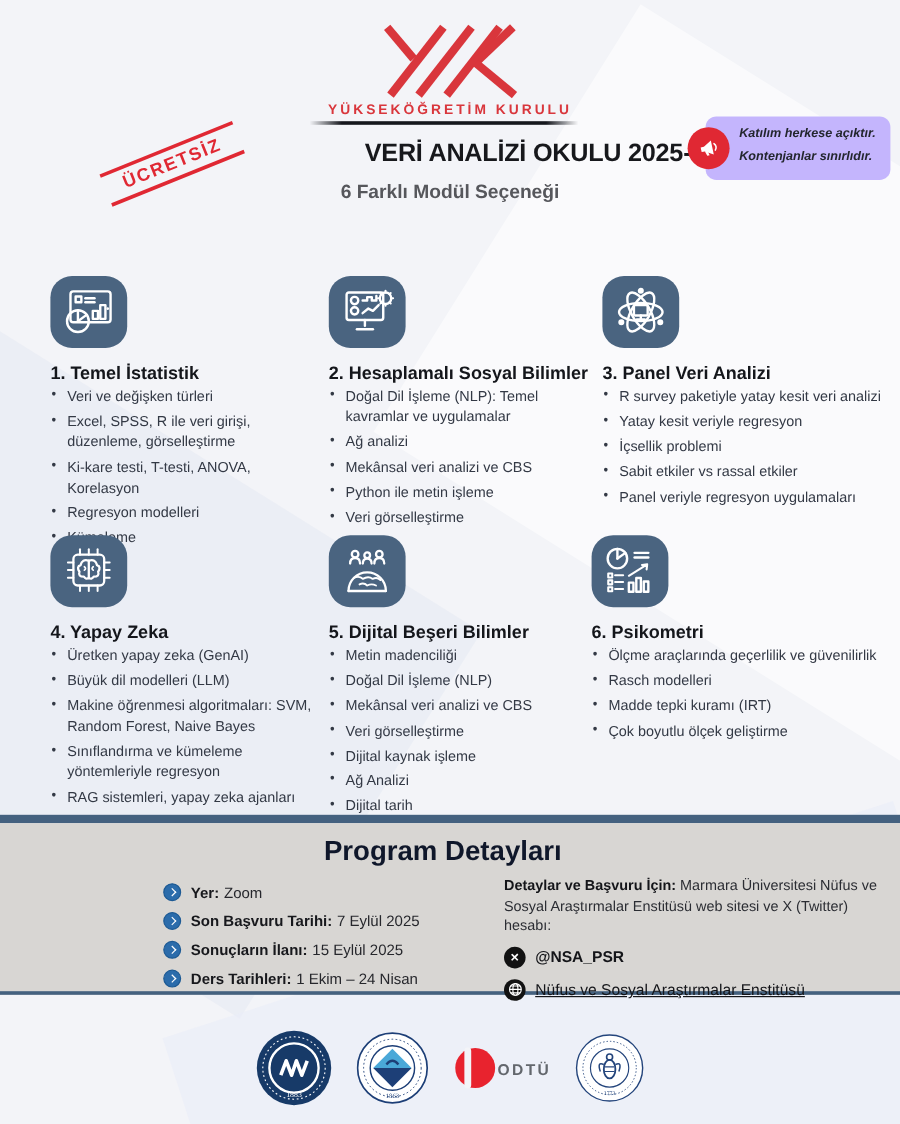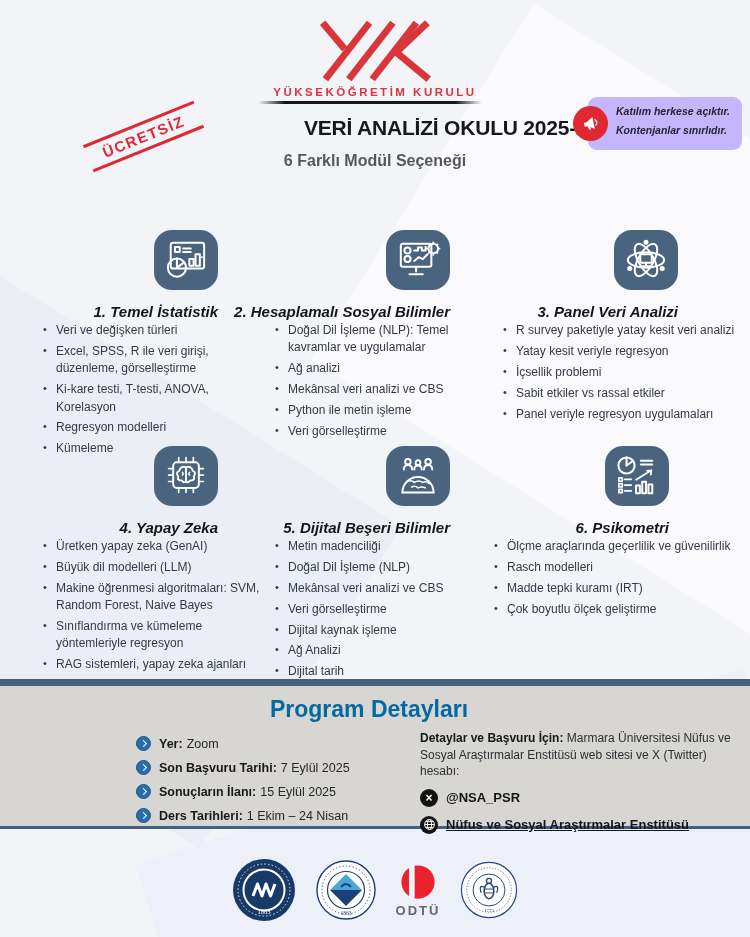--- a/index.html
+++ b/index.html
@@ -24,57 +24,57 @@
   .subtitle{position:absolute;left:0;top:152px;width:750px;text-align:center;
     font-size:16px;font-weight:bold;color:#56575c;}
   .badge{position:absolute;left:588px;top:97px;width:154px;height:53px;background:#c4b5fd;border-radius:9px;}
   .badge-circle{position:absolute;left:-15px;top:9px;width:35px;height:35px;border-radius:50%;
     background:#e02833;display:flex;align-items:center;justify-content:center;}
   .badge-lines{position:absolute;left:28px;top:8px;}
   .badge-lines div{font-size:10.5px;font-weight:bold;font-style:italic;color:#23262e;margin-bottom:7px;}
 
   
   .mod{position:absolute;}
-  .mod-head{display:flex;flex-direction:column;align-items:flex-end;width:176px;font-style:italic;}
+  .mod-head{display:flex;flex-direction:column;align-items:flex-start;width:176px;}
   .tile{width:64px;height:60px;border-radius:18px;background:#4a6480;
     display:flex;align-items:center;justify-content:center;}
   .tile svg{stroke:#fff;fill:none;stroke-width:2.1;stroke-linecap:round;stroke-linejoin:round;}
   .mod-title{margin-top:13px;font-size:15px;font-weight:800;color:#14161b;white-space:nowrap;}
   .mod-list{list-style:none;margin:2px 0 0 0;padding:0;}
   .mod-list li{position:relative;padding-left:14px;margin-bottom:3.5px;
     font-size:12px;line-height:1.45;color:#333945;}
   .mod-list li::before{content:"•";position:absolute;left:1px;top:0;font-size:11px;color:#333945;}
 
   
   .bar-top{position:absolute;left:0;top:679px;width:750px;height:7px;background:#44617f;}
   .panel{position:absolute;left:0;top:686px;width:750px;height:143px;background:#d8d6d3;
     border-bottom:3px solid #44617f;box-sizing:border-box;}
-  .panel h2{margin:10px 12px 0 0;text-align:center;font-size:23px;font-weight:800;color:#0369a1;}
+  .panel h2{margin:10px 12px 0 0;text-align:center;font-size:23px;font-weight:800;color:#0f172a;}
   .plist{position:absolute;left:136px;top:50px;}
   .prow{display:flex;align-items:center;margin-bottom:9px;}
   .chev{width:15px;height:15px;border-radius:50%;background:#2b6cab;border:1.5px solid #1d5a94;
     box-sizing:border-box;position:relative;margin-right:8px;flex:0 0 auto;}
   .chev i{position:absolute;left:3.5px;top:4px;width:4px;height:4px;
     border-top:1.8px solid #fff;border-right:1.8px solid #fff;transform:rotate(45deg);}
   .prow .plabel{font-size:12.5px;font-weight:800;color:#17181c;margin-right:4px;white-space:nowrap;}
   .prow .pvalue{font-size:12.5px;color:#26272c;white-space:nowrap;}
   .pcontact{position:absolute;left:420px;top:44px;width:316px;}
   .pintro{margin:0;font-size:12px;line-height:1.38;color:#2b2d33;}
   .pintro b{color:#141519;}
   .crow{display:flex;align-items:center;margin-top:9px;}
   .ccircle{width:18px;height:18px;border-radius:50%;background:#121212;color:#fff;
     display:flex;align-items:center;justify-content:center;margin-right:8px;flex:0 0 auto;}
   .ccircle span{font-size:12px;font-weight:bold;line-height:1;}
   .handle{font-size:13px;font-weight:800;color:#141519;}
-  .weblink{font-size:13px;font-weight:700;color:#141519;text-decoration:underline;}
+  .weblink{font-size:13px;font-weight:400;color:#141519;text-decoration:underline;}
 
   
   .logos{position:absolute;left:0;top:858px;width:750px;display:flex;
     align-items:center;justify-content:center;gap:20px;}
-  .logo-item{display:flex;flex-direction:column;align-items:center;}
+  .logo-item{display:flex;flex-direction:row;align-items:center;}
   .odtu-word{margin-top:2px;font-size:13px;font-weight:800;letter-spacing:2px;color:#63676d;}
 </style>
 </head>
 <body>
 
 <div id="page">
   <div class="bg-shape s1"></div>
   <div class="bg-shape s2"></div>
   <div class="bg-shape s3"></div>
 

